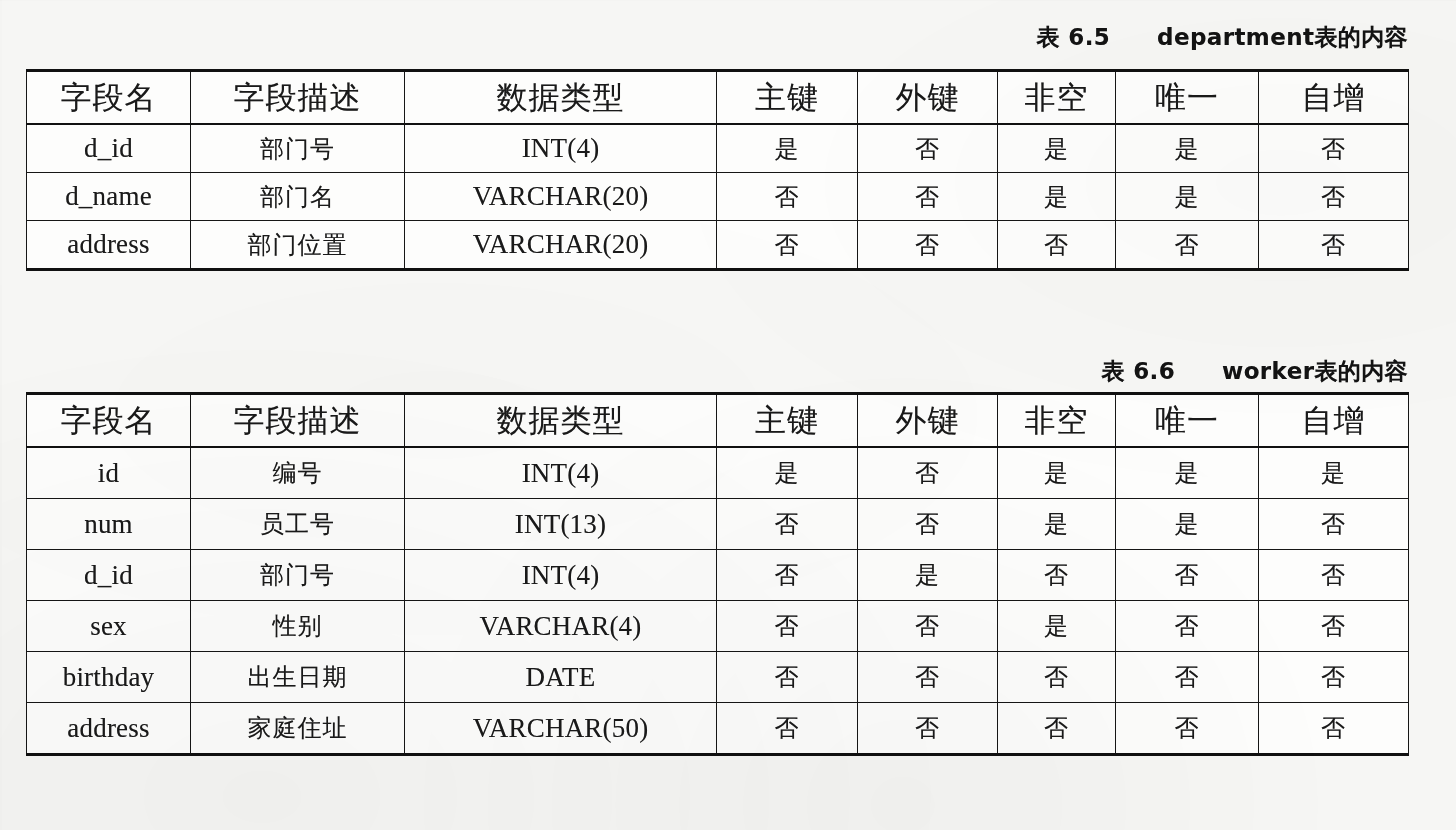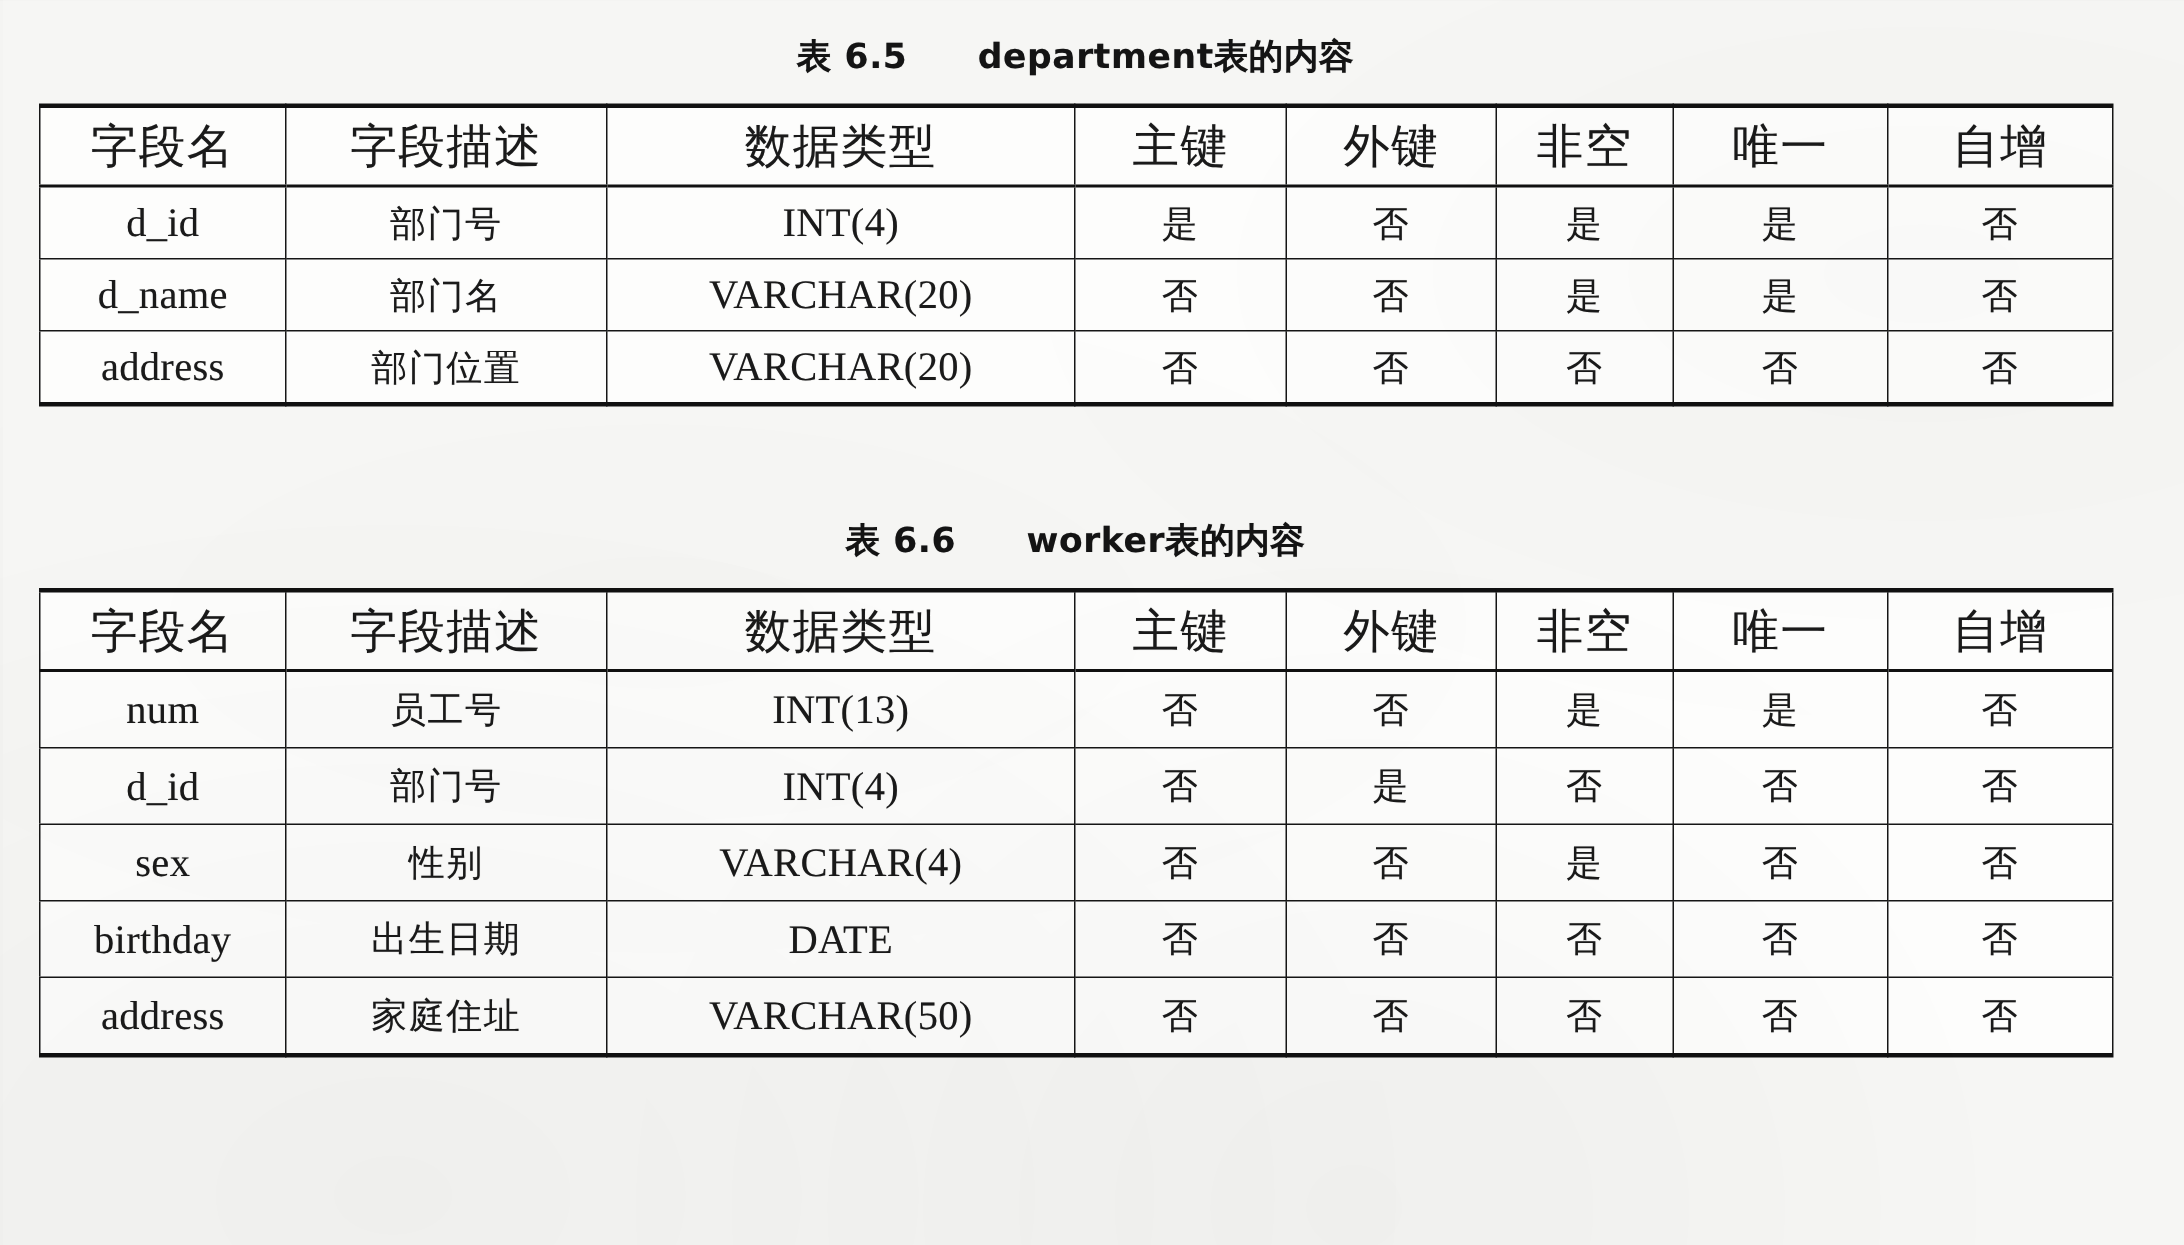--- a/index.html
+++ b/index.html
@@ -32,42 +32,42 @@
     opacity: .85;
     z-index: 5;
   }
 
   .sheet {
     position: relative;
     z-index: 2;
   }
 
   .caption {
-    text-align: center;
+    text-align: right;
     font-family: "DejaVu Sans", "Liberation Sans", sans-serif;
     font-size: 23px;
     font-weight: 600;
     letter-spacing: .4px;
     color: #141414;
   }
   .caption .cap-num { margin-right: 4px; }
   .caption .cap-gap { display: inline-block; width: 26px; }
 
   
   #caption-1 {
     position: absolute;
     left: 26px;
     top: 22px;
     width: 1382px;
   }
   
   #caption-2 {
     position: absolute;
     left: 26px;
-    top: 345px;
+    top: 356px;
     width: 1382px;
   }
 
   table.grid {
     position: absolute;
     border-collapse: collapse;
     table-layout: fixed;
     background: #fdfdfc;
     border: none;
   }
@@ -239,20 +239,30 @@
         <th class="hdr-cn ink">数据类型</th>
         <th class="hdr-cn ink">主键</th>
         <th class="hdr-cn ink">外键</th>
         <th class="hdr-cn ink">非空</th>
         <th class="hdr-cn ink">唯一</th>
         <th class="hdr-cn ink">自增</th>
       </tr>
     </thead>
     <tbody>
       <tr>
+        <td class="cell-en al-left ink">id</td>
+        <td class="cell-cn ink">编号</td>
+        <td class="cell-en type-col ink">INT(4)</td>
+        <td class="cell-cn ink">是</td>
+        <td class="cell-cn ink">否</td>
+        <td class="cell-cn ink">是</td>
+        <td class="cell-cn ink">是</td>
+        <td class="cell-cn ink">是</td>
+      </tr>
+      <tr>
         <td class="cell-en al-left ink">num</td>
         <td class="cell-cn ink">员工号</td>
         <td class="cell-en type-col ink">INT(13)</td>
         <td class="cell-cn ink">否</td>
         <td class="cell-cn ink">否</td>
         <td class="cell-cn ink">是</td>
         <td class="cell-cn ink">是</td>
         <td class="cell-cn ink">否</td>
       </tr>
       <tr>

